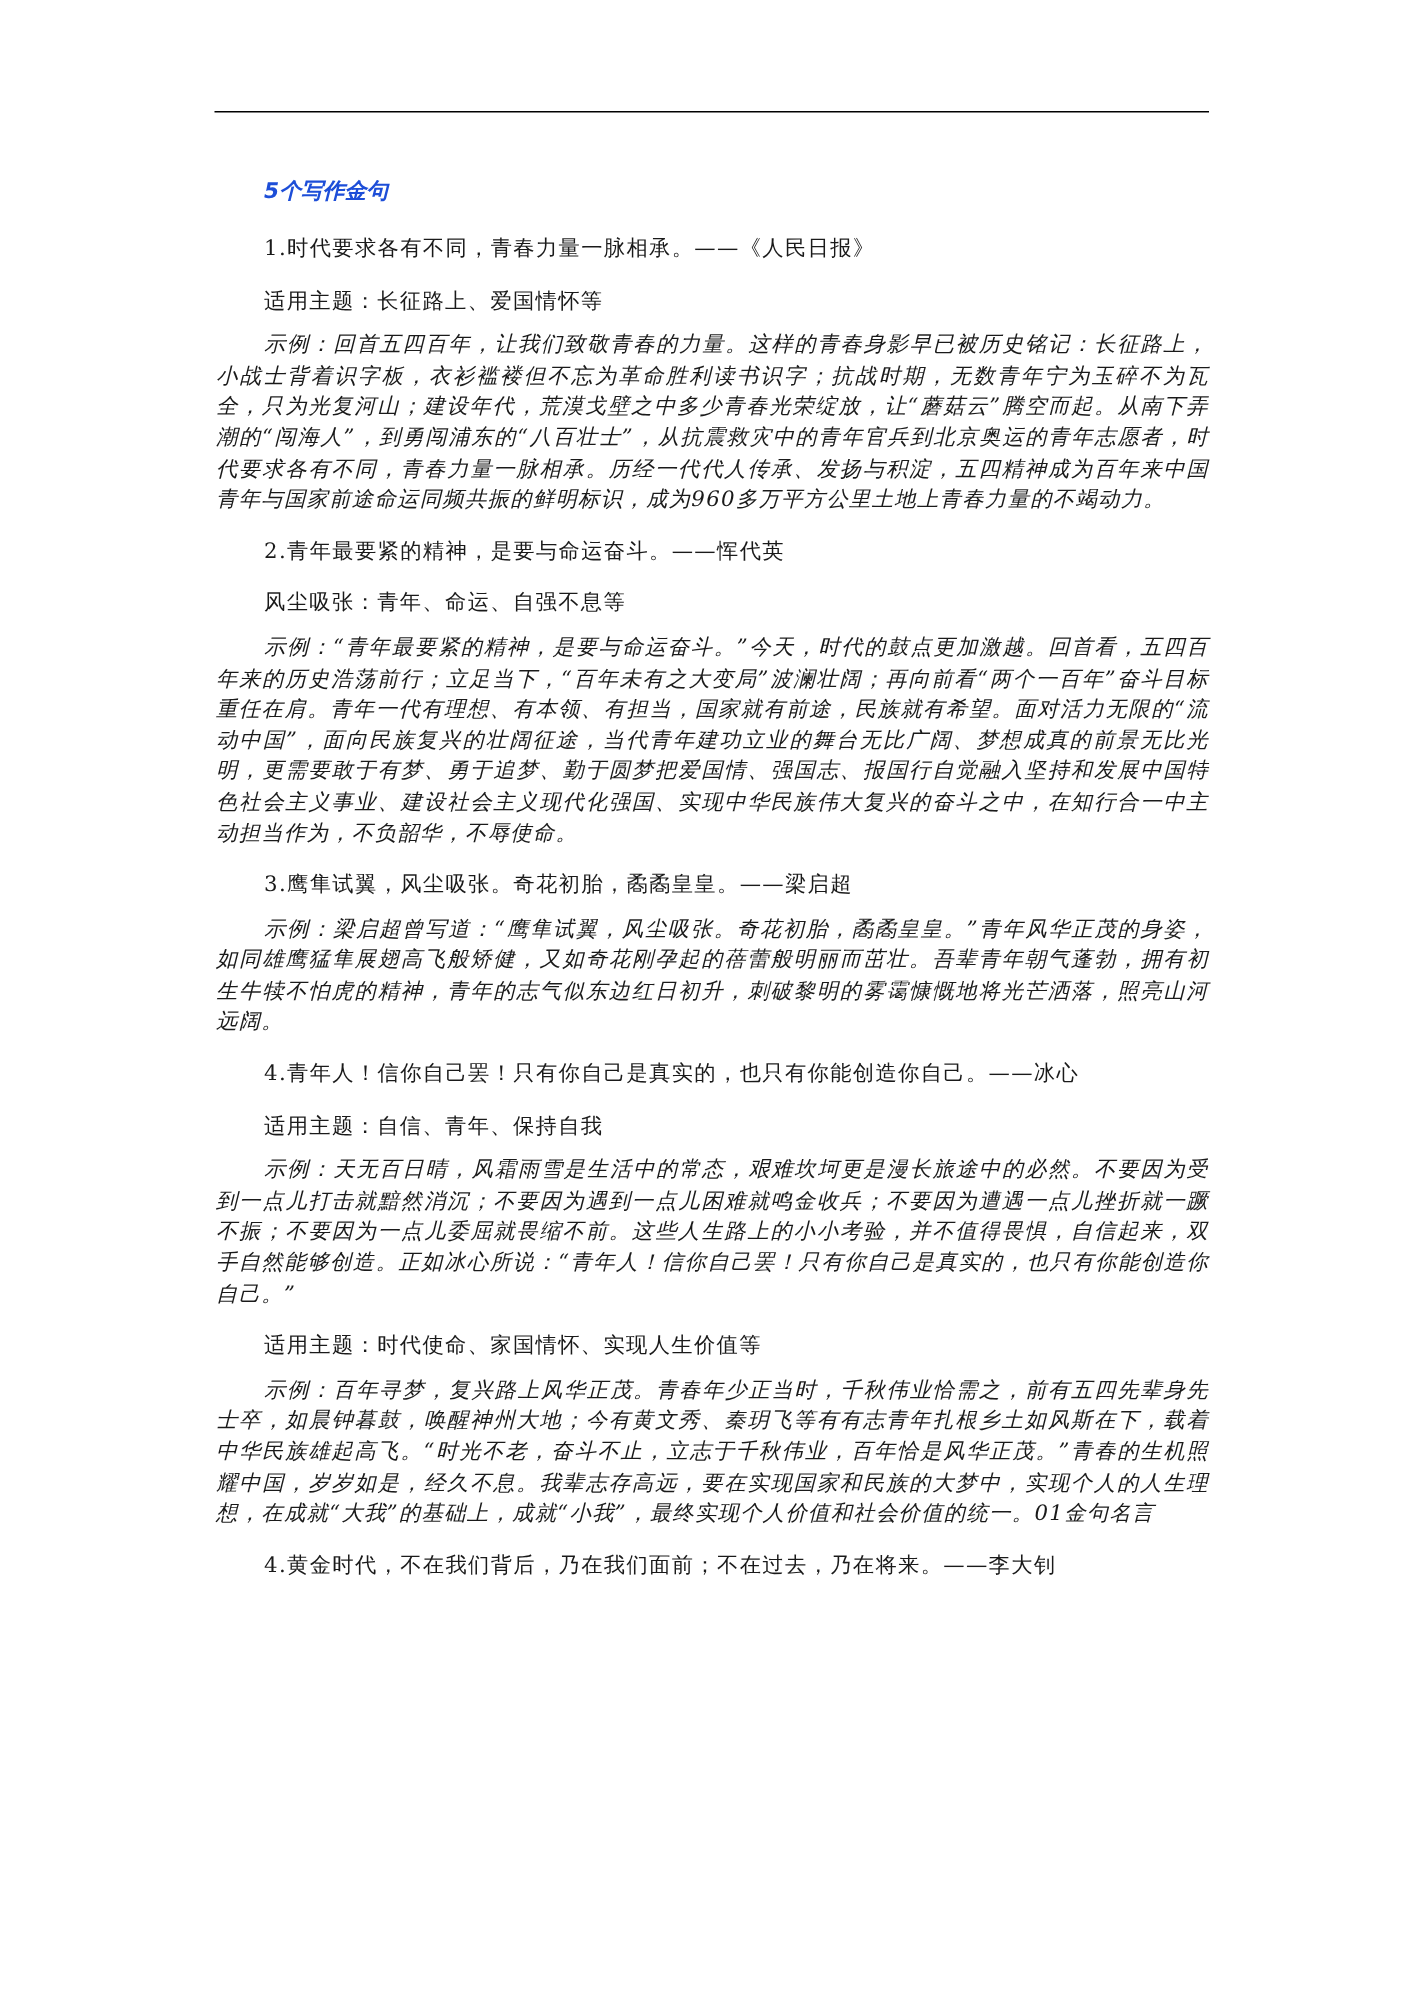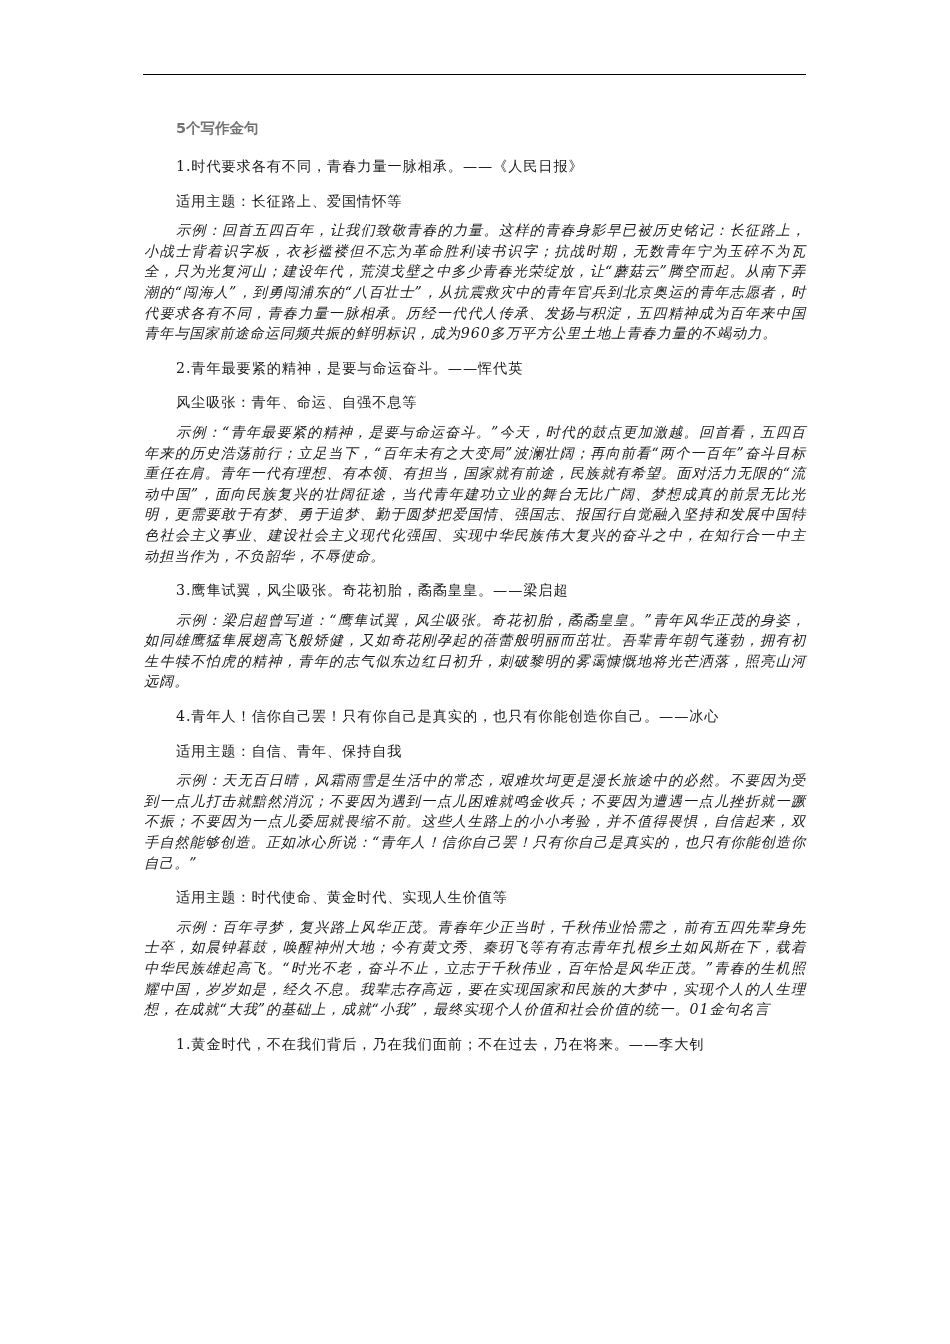--- a/index.html
+++ b/index.html
@@ -29,21 +29,22 @@
       top: 114px;
       width: 662px;
     }
     .title {
       font-family: "DejaVu Sans", "Liberation Sans", sans-serif;
       font-weight: bold;
       font-size: 14.5px;
       margin: 0 0 0 32px;
       height: 28px;
       line-height: 28px;
-      color: #737373;
+      color: #1d4ed8;
+      font-style: italic;
     }
     p {
       margin: 0;
       font-size: 14.2px;
       line-height: 20.6px;
       text-align: justify;
       text-justify: inter-character;
       letter-spacing: 0.9px;
     }
     .quote, .theme {
@@ -83,18 +84,18 @@
     <p class="example">示例：梁启超曾写道：“鹰隼试翼，风尘吸张。奇花初胎，矞矞皇皇。”青年风华正茂的身姿，如同雄鹰猛隼展翅高飞般矫健，又如奇花刚孕起的蓓蕾般明丽而茁壮。吾辈青年朝气蓬勃，拥有初生牛犊不怕虎的精神，青年的志气似东边红日初升，刺破黎明的雾霭慷慨地将光芒洒落，照亮山河远阔。</p>
   </div>
 
   <div>
     <p class="quote">4.青年人！信你自己罢！只有你自己是真实的，也只有你能创造你自己。——冰心</p>
     <p class="theme">适用主题：自信、青年、保持自我</p>
     <p class="example">示例：天无百日晴，风霜雨雪是生活中的常态，艰难坎坷更是漫长旅途中的必然。不要因为受到一点儿打击就黯然消沉；不要因为遇到一点儿困难就鸣金收兵；不要因为遭遇一点儿挫折就一蹶不振；不要因为一点儿委屈就畏缩不前。这些人生路上的小小考验，并不值得畏惧，自信起来，双手自然能够创造。正如冰心所说：“青年人！信你自己罢！只有你自己是真实的，也只有你能创造你自己。”</p>
   </div>
 
   <div>
-    <p class="theme">适用主题：时代使命、黄金时代、实现人生价值等</p>
+    <p class="theme">适用主题：时代使命、家国情怀、实现人生价值等</p>
     <p class="example">示例：百年寻梦，复兴路上风华正茂。青春年少正当时，千秋伟业恰需之，前有五四先辈身先士卒，如晨钟暮鼓，唤醒神州大地；今有黄文秀、秦玥飞等有有志青年扎根乡土如风斯在下，载着中华民族雄起高飞。“时光不老，奋斗不止，立志于千秋伟业，百年恰是风华正茂。”青春的生机照耀中国，岁岁如是，经久不息。我辈志存高远，要在实现国家和民族的大梦中，实现个人的人生理想，在成就“大我”的基础上，成就“小我”，最终实现个人价值和社会价值的统一。01金句名言</p>
   </div>
 
-  <p class="quote">1.黄金时代，不在我们背后，乃在我们面前；不在过去，乃在将来。——李大钊</p>
+  <p class="quote">4.黄金时代，不在我们背后，乃在我们面前；不在过去，乃在将来。——李大钊</p>
 </div>
 
 </body></html>

